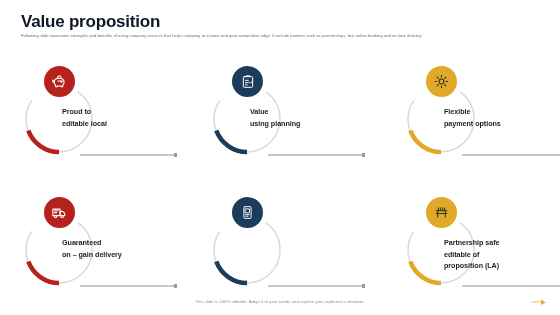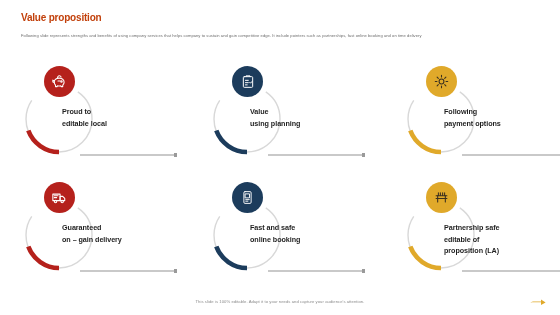--- a/index.html
+++ b/index.html
@@ -13,23 +13,23 @@
   }
   .slide{
     position:absolute; inset:0;
     width:560px; height:315px;
     background:#ffffff;
   }
 
   
   .page-title{
     position:absolute; left:21px; top:12px;
-    font-size:10px; font-weight:bold;
+    font-size:17px; font-weight:bold;
     letter-spacing:-0.2px;
-    color:#c2410c;
+    color:#0f172a;
     white-space:nowrap;
   }
   .page-subtitle{
     position:absolute; left:21px; top:33px;
     width:520px;
     font-size:4.1px;
     line-height:1.5;
     color:#6d6d6d;
     white-space:nowrap;
     letter-spacing:0.05px;
@@ -41,21 +41,21 @@
     width:484px; height:230px;
   }
   .item{
     position:absolute;
     width:186px; height:112px;
   }
   .item.c0{ left:8px; }
   .item.c1{ left:196px; }
   .item.c2{ left:390px; }
   .item.r0{ top:6px; }
-  .item.r1{ top:122px; }
+  .item.r1{ top:137px; }
 
   
   .arc-wrap{
     position:absolute; left:14px; top:14px;
     width:74px; height:74px;
   }
   .arc-wrap svg{ display:block; overflow:visible; }
 
   
   .baseline{
@@ -171,21 +171,21 @@
           <circle cx="37" cy="37" r="33" fill="none" stroke="#d8d8d8" stroke-width="1.4" stroke-dasharray="155 53" stroke-dashoffset="-20" transform="rotate(-90 37 37)"></circle>
           <path d="M 37 70 A 33 33 0 0 1 6.3 48.5" fill="none" stroke="#e0a92a" stroke-width="4.6" stroke-linecap="butt"></path>
         </svg>
       </div>
       <div class="badge" style="background:#e0a92a">
         <svg width="17" height="17" viewBox="0 0 24 24" fill="none" stroke="#3a3020" stroke-width="1.5" stroke-linecap="round" stroke-linejoin="round">
           <circle cx="12" cy="12" r="3.4"></circle>
           <path d="M12 3.2v2.4M12 18.4v2.4M3.2 12h2.4M18.4 12h2.4M5.8 5.8l1.7 1.7M16.5 16.5l1.7 1.7M18.2 5.8l-1.7 1.7M7.5 16.5l-1.7 1.7"></path>
         </svg>
       </div>
-      <div class="label"><span>Following</span><br><span>payment options</span></div>
+      <div class="label"><span>Flexible</span><br><span>payment options</span></div>
     </div>
 
     <div class="item c0 r1">
       <div class="baseline">
           <span class="cap"></span>
         </div>
       <div class="arc-wrap">
         <svg width="74" height="74" viewBox="0 0 74 74">
           <circle cx="37" cy="37" r="33" fill="none" stroke="#d8d8d8" stroke-width="1.4" stroke-dasharray="155 53" stroke-dashoffset="-20" transform="rotate(-90 37 37)"></circle>
           <path d="M 37 70 A 33 33 0 0 1 6.3 48.5" fill="none" stroke="#b5211c" stroke-width="4.6" stroke-linecap="butt"></path>
@@ -213,21 +213,20 @@
           <path d="M 37 70 A 33 33 0 0 1 6.3 48.5" fill="none" stroke="#1c3c5c" stroke-width="4.6" stroke-linecap="butt"></path>
         </svg>
       </div>
       <div class="badge" style="background:#1c3c5c">
         <svg width="15" height="15" viewBox="0 0 24 24" fill="none" stroke="#ffffff" stroke-width="1.5" stroke-linecap="round" stroke-linejoin="round">
           <rect x="6.2" y="2.6" width="11.6" height="18.8" rx="1.8"></rect>
           <rect x="8.8" y="6.2" width="6.4" height="6.4"></rect>
           <path d="M9.2 15.4h5.6M9.2 17.9h3.4"></path>
         </svg>
       </div>
-      <div class="label"><span>Fast and safe</span><br><span>online booking</span></div>
     </div>
 
     <div class="item c2 r1">
       <div class="baseline">
           <span class="cap"></span>
         </div>
       <div class="arc-wrap">
         <svg width="74" height="74" viewBox="0 0 74 74">
           <circle cx="37" cy="37" r="33" fill="none" stroke="#d8d8d8" stroke-width="1.4" stroke-dasharray="155 53" stroke-dashoffset="-20" transform="rotate(-90 37 37)"></circle>
           <path d="M 37 70 A 33 33 0 0 1 6.3 48.5" fill="none" stroke="#e0a92a" stroke-width="4.6" stroke-linecap="butt"></path>

